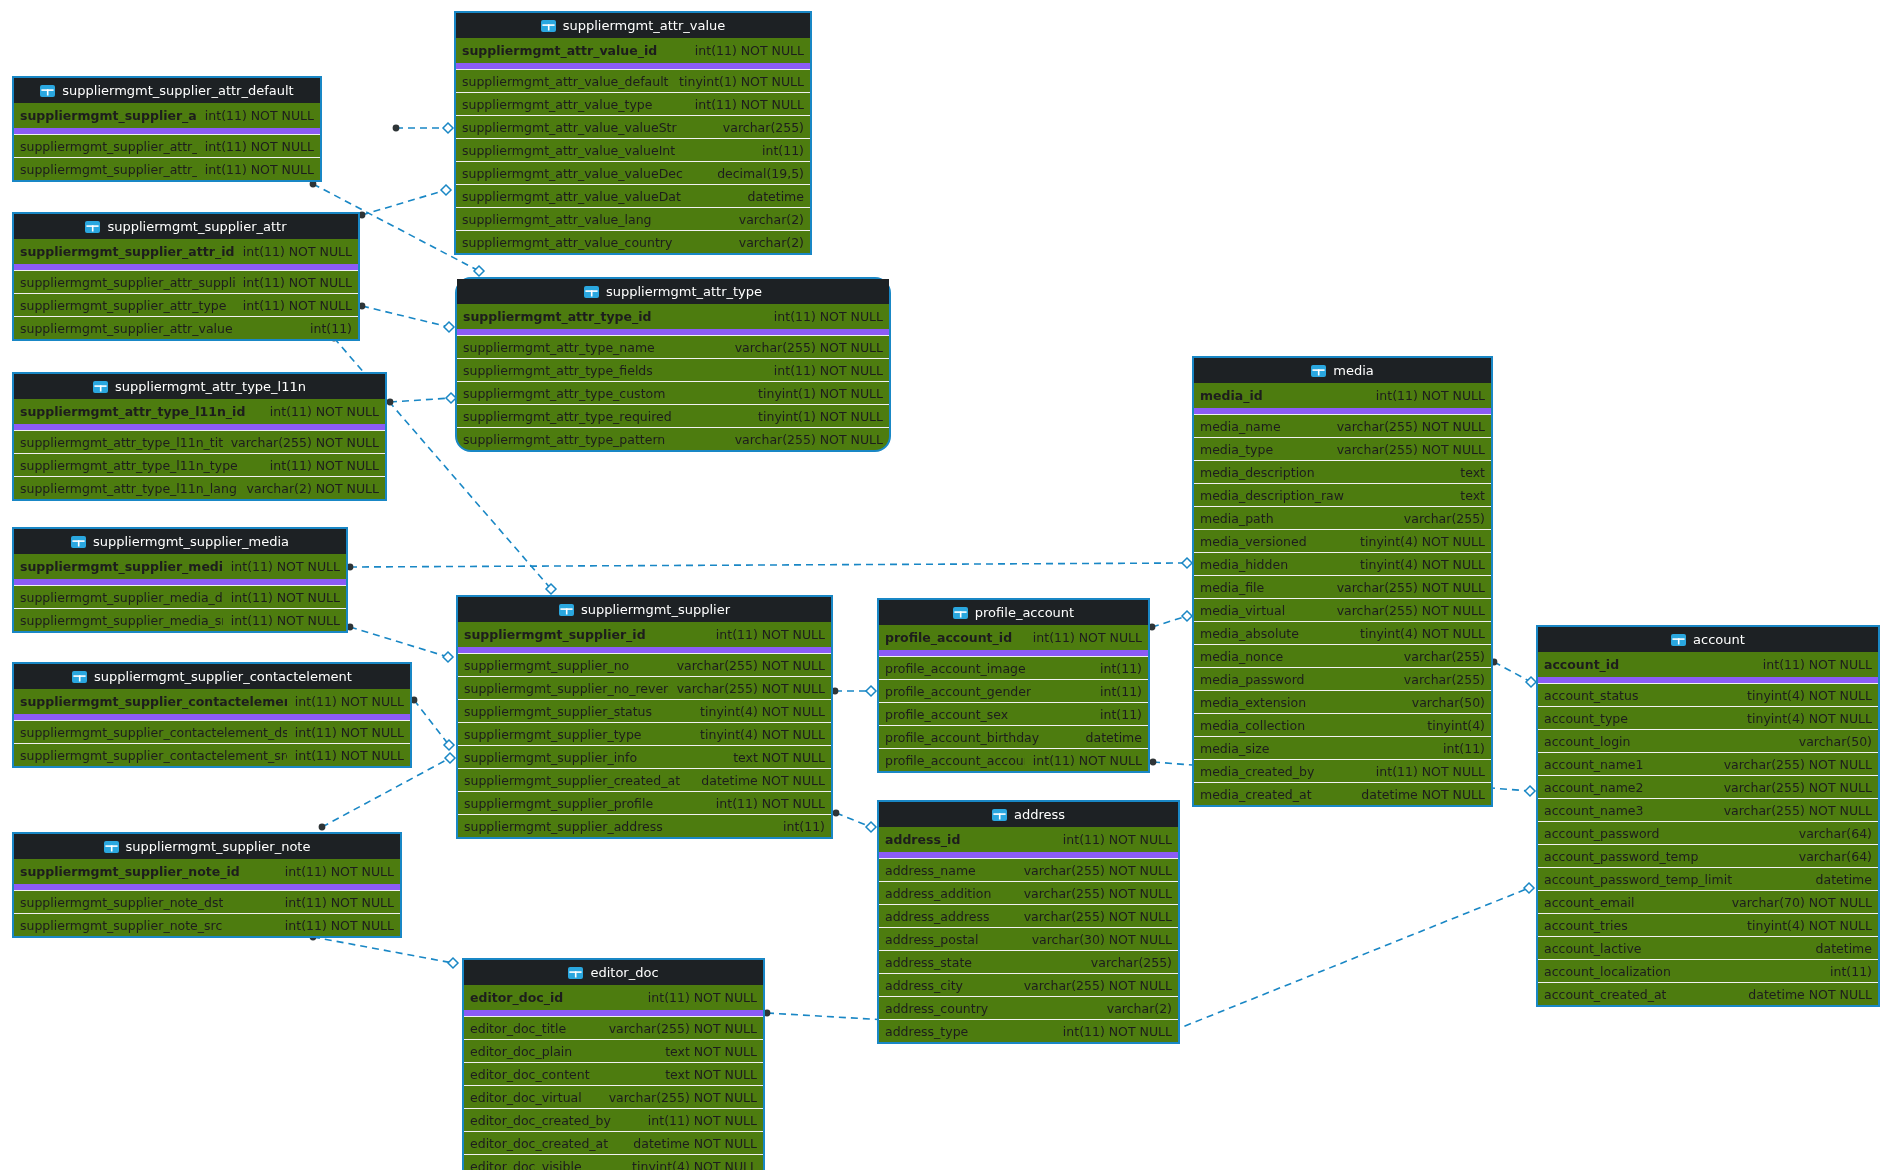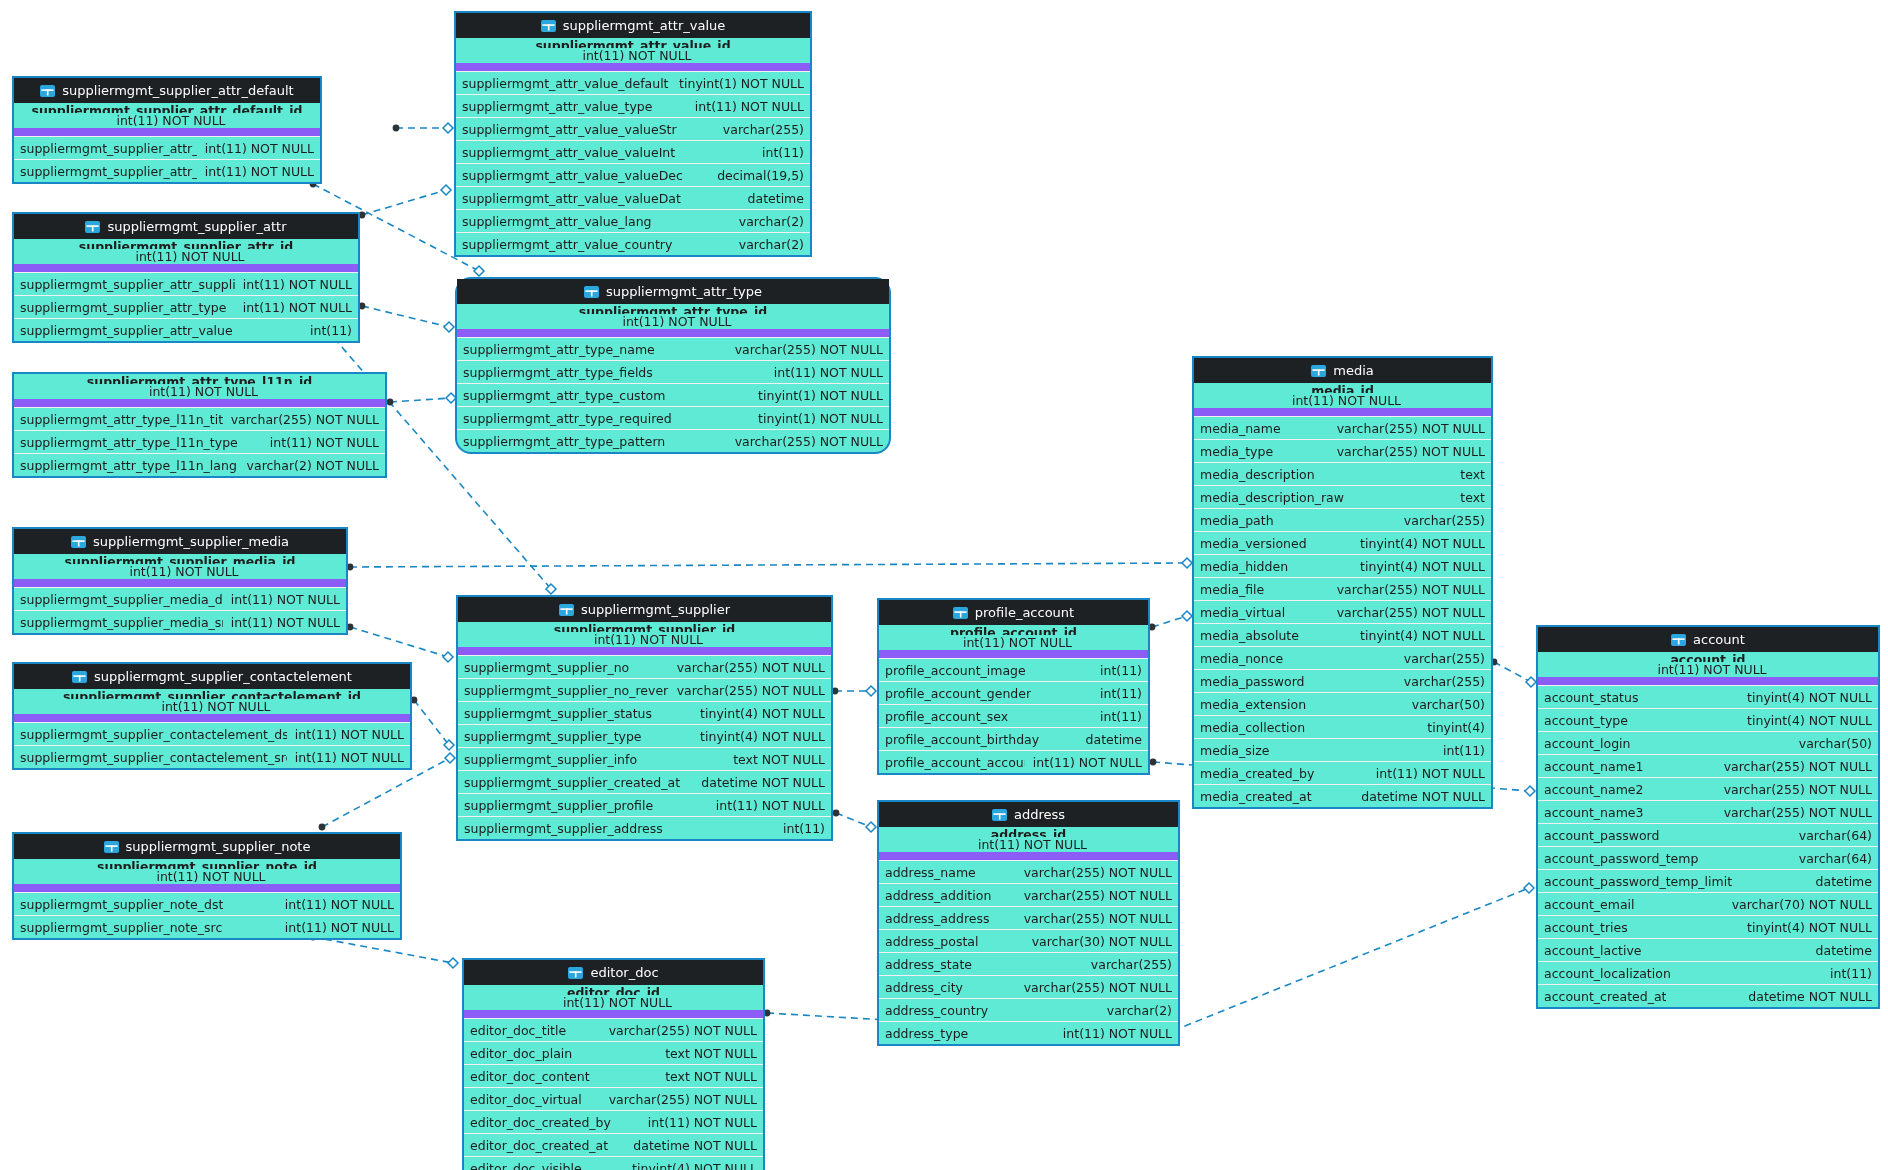--- a/index.html
+++ b/index.html
@@ -1,28 +1,28 @@
 <!DOCTYPE html>
 <html><head>
 <meta charset="utf-8">
 <style>
   html,body{margin:0;padding:0;background:#fff;}
   #canvas{position:relative;width:1888px;height:1170px;background:#ffffff;overflow:hidden;
           font-family:"DejaVu Sans","Liberation Sans",sans-serif;}
   #relations{position:absolute;left:0;top:0;z-index:1;}
   #tables{position:absolute;left:0;top:0;width:100%;height:100%;z-index:2;pointer-events:none;}
-  .tbl{position:absolute;border:2px solid #1987c5;background:#5eead4;box-sizing:border-box;pointer-events:auto;}
+  .tbl{position:absolute;border:2px solid #1987c5;background:#4d7c0f;box-sizing:border-box;pointer-events:auto;}
   .thead{height:25px;background:#1d2124;color:#fff;display:flex;align-items:center;justify-content:center;
          gap:7px;font-size:13px;white-space:nowrap;overflow:hidden;}
   .ticon{width:15px;height:12px;flex:0 0 auto;}
   .row{display:flex;justify-content:space-between;align-items:center;height:22px;padding:0 6px;
        font-size:12.5px;color:#1d1d1d;white-space:nowrap;overflow:hidden;}
   .row .coltype{margin-left:8px;flex:0 0 auto;}
   .row .colname{overflow:hidden;}
-  .row.pk{height:25px;border-bottom:8px solid #8b5cf6;flex-direction:column;}
+  .row.pk{height:25px;border-bottom:6px solid #8b5cf6;}
   .row.pk .colname{font-weight:bold;}
   .row + .row:not(.pk){border-top:1px solid #f1f1f1;}
 </style>
 </head>
 <body>
 
 <div id="canvas">
   <svg id="relations" width="1888" height="1170" viewBox="0 0 1888 1170">
       <polyline points="396,128 448,128" fill="none" stroke="#1987c5" stroke-width="1.6" stroke-dasharray="7 5"></polyline>
       <circle cx="396" cy="128" r="3.4" fill="#2e3436"></circle>
@@ -119,20 +119,28 @@
         <div class="row">
           <span class="colname">suppliermgmt_supplier_attr_type</span>
           <span class="coltype">int(11) NOT NULL</span>
         </div>
         <div class="row">
           <span class="colname">suppliermgmt_supplier_attr_value</span>
           <span class="coltype">int(11)</span>
         </div>
       </div>
       <div class="tbl" style="left: 12px; top: 372px; width: 375px;">
+        <div class="thead">
+          <svg class="ticon" viewBox="0 0 15 12">
+            <rect x="0" y="0" width="15" height="12" rx="2" fill="#2aa7df"></rect>
+            <rect x="1.4" y="4.3" width="12.2" height="1.6" fill="#fff"></rect>
+            <rect x="6.9" y="4.3" width="1.6" height="6.2" fill="#fff"></rect>
+          </svg>
+          <span>suppliermgmt_attr_type_l11n</span>
+        </div>
         <div class="row pk">
           <span class="colname">suppliermgmt_attr_type_l11n_id</span>
           <span class="coltype">int(11) NOT NULL</span>
         </div>
         <div class="row">
           <span class="colname">suppliermgmt_attr_type_l11n_title</span>
           <span class="coltype">varchar(255) NOT NULL</span>
         </div>
         <div class="row">
           <span class="colname">suppliermgmt_attr_type_l11n_type</span>

